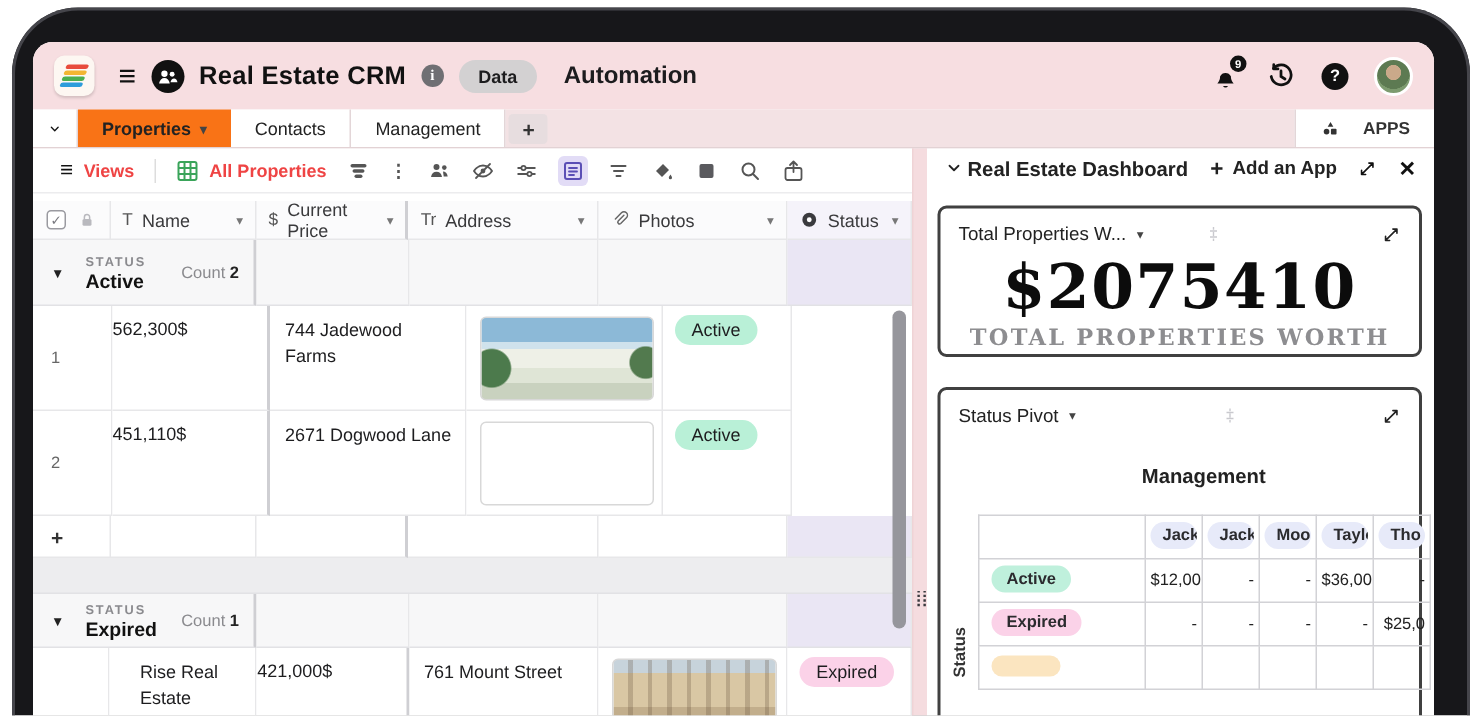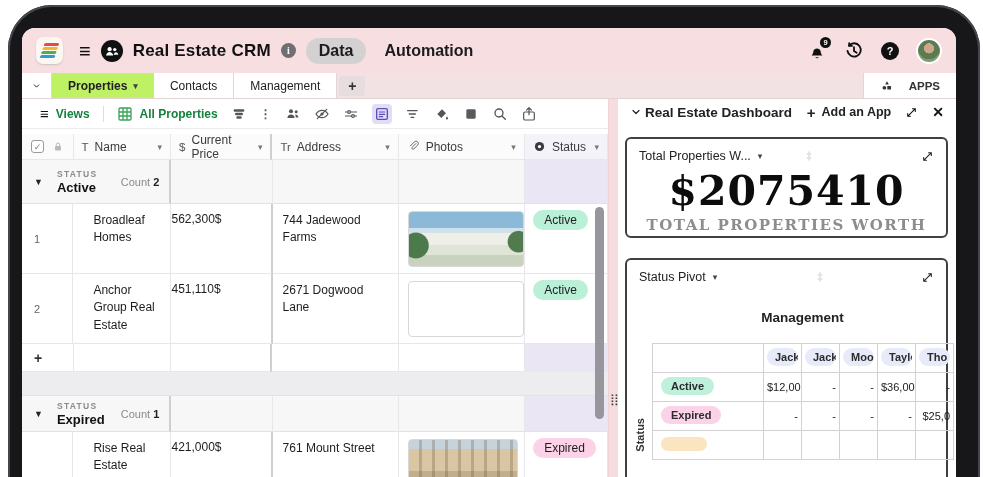--- a/index.html
+++ b/index.html
@@ -16,52 +16,52 @@
   .app-header{height:45px;background:#f7dee1;display:flex;align-items:center;padding:0 14px;gap:10px;}
   .logo{width:27px;height:27px;border-radius:7px;background:#fdf7f2;box-shadow:0 1px 2px rgba(0,0,0,.15);
         display:flex;align-items:center;justify-content:center;}
   .logo .bars{width:15px;height:15px;display:flex;flex-direction:column;justify-content:space-between;transform:skewX(-18deg);}
   .logo .bars i{height:2.6px;border-radius:2px;display:block;}
   .menu-glyph{font-size:20px;font-weight:700;color:#111;line-height:1;margin-left:6px;}
   .title-badge{width:22px;height:22px;border-radius:50%;background:#111;color:#fff;display:flex;align-items:center;justify-content:center;}
   .app-title{font-size:17px;font-weight:700;color:#111;letter-spacing:.2px;}
   .info-dot{width:15px;height:15px;border-radius:50%;background:#6f6f73;color:#fff;font-size:10px;font-weight:700;
             display:flex;align-items:center;justify-content:center;font-family:"Liberation Serif",serif;}
-  .data-pill{background:#d3d1d2;border-radius:13px;padding:4px 13px;font-size:16px;font-weight:700;color:#1c1c1e;}
+  .data-pill{background:#d3d1d2;border-radius:13px;padding:4px 13px;font-size:12px;font-weight:700;color:#1c1c1e;}
   .automation{font-size:16px;font-weight:700;color:#1c1c1e;margin-left:8px;}
   .hdr-right{margin-left:auto;display:flex;align-items:center;gap:17px;}
   .hicon{position:relative;width:20px;height:20px;color:#111;}
   .badge{position:absolute;top:-4px;right:-4px;min-width:11px;height:11px;border-radius:6px;background:#111;color:#fff;
          font-size:7.5px;font-weight:700;display:flex;align-items:center;justify-content:center;padding:0 2px;}
   .help-dot{width:18px;height:18px;border-radius:50%;background:#111;color:#fff;font-size:11px;font-weight:700;
             display:flex;align-items:center;justify-content:center;}
   .avatar{width:26px;height:26px;border-radius:50%;border:2px solid #fff;
           background:radial-gradient(circle at 50% 38%,#caa98a 0 28%,#5d7a52 30% 62%,#7d9b6f 63% 100%);}
 
   
   .tab-strip{height:26px;background:#f3e2e4;display:flex;align-items:stretch;font-size:12px;border-bottom:1px solid #e2d2d4;}
   .tab{display:flex;align-items:center;padding:0 16px;border-right:1px solid #e3d6d8;color:#222;background:#fff;}
   .tab.first{padding:0 10px;color:#333;}
-  .tab.active{background:#bef264;font-weight:700;border-right:none;gap:6px;}
+  .tab.active{background:#f97316;font-weight:700;border-right:none;gap:6px;}
   .tab.plain{background:#fff;}
   .tab-add{display:flex;align-items:center;padding:0 9px;color:#333;background:#e7dddf;margin-left:2px;
            font-size:14px;font-weight:700;align-self:center;border-radius:3px;height:20px;}
   .tab-spacer{flex:1;}
   .tab-apps{display:flex;align-items:center;gap:15px;background:#fff;border-left:1px solid #e3d6d8;padding:0 16px;
             font-size:11.5px;font-weight:700;color:#333;}
 
   
   .main{display:flex;height:426px;}
   .table-pane{width:586px;position:relative;background:#fff;}
   .pane-divider{width:10px;background:#f5dcdf;border-left:1px solid #efd3d6;position:relative;}
   .dash-pane{flex:1;background:#fff;display:flex;flex-direction:column;min-width:0;}
 
   
   .toolbar{height:30px;display:flex;align-items:center;gap:13px;padding:0 12px;border-bottom:1px solid #ececee;font-size:12px;color:#2c2c2e;}
-  .toolbar .lbl{font-weight:700;color:#15803d;}
+  .toolbar .lbl{font-weight:700;color:#ef4444;}
   .tb-sep{width:1px;height:16px;background:#ddd;}
   .ticon{width:16px;height:16px;color:#555;flex:0 0 auto;}
   .ticon.green{color:#3aa45a;}
   .ticon.hl{background:#e2dcf6;border-radius:4px;padding:2px;width:20px;height:20px;color:#5b4fb5;}
   .ticon.darksq{color:#5a5a5e;}
 
   
   .grid{position:relative;font-size:12px;color:#1d1d1f;}
   .grow{display:flex;align-items:stretch;}
   .gc{border-right:1px solid #e7e7e9;border-bottom:1px solid #e7e7e9;overflow:hidden;position:relative;}
@@ -445,34 +445,32 @@
                 </span>
               </div>
               <div class="gc c-addr" style="width:105px;border-right:1px solid #e7e7e9;background:#f7f7f8"></div>
               <div class="gc c-addr" style="background:#f7f7f8"></div>
               <div class="gc c-photo" style="background:#f7f7f8"></div>
               <div class="gc c-status status-soft"></div>
             </div>
 
             <div class="grow trow" style="height:70px">
               <div class="gc c-num">1</div>
-              <div class="gc c-name cell-name">Broadleaf Homes</div>
               <div class="gc c-price cell-price">562,300$</div>
               <div class="gc c-addr cell-addr">744 Jadewood Farms</div>
               <div class="gc c-photo cell-photo">
                 <div class="photo photo-day"></div>
               </div>
               <div class="gc c-status cell-status">
                 <span class="pill pill-active">Active</span>
               </div>
             </div>
 
             <div class="grow trow" style="height:70px">
               <div class="gc c-num">2</div>
-              <div class="gc c-name cell-name">Anchor Group Real Estate</div>
               <div class="gc c-price cell-price">451,110$</div>
               <div class="gc c-addr cell-addr">2671 Dogwood Lane</div>
               <div class="gc c-photo cell-photo">
                 <div class="photo photo-dusk"></div>
               </div>
               <div class="gc c-status cell-status">
                 <span class="pill pill-active">Active</span>
               </div>
             </div>
 

